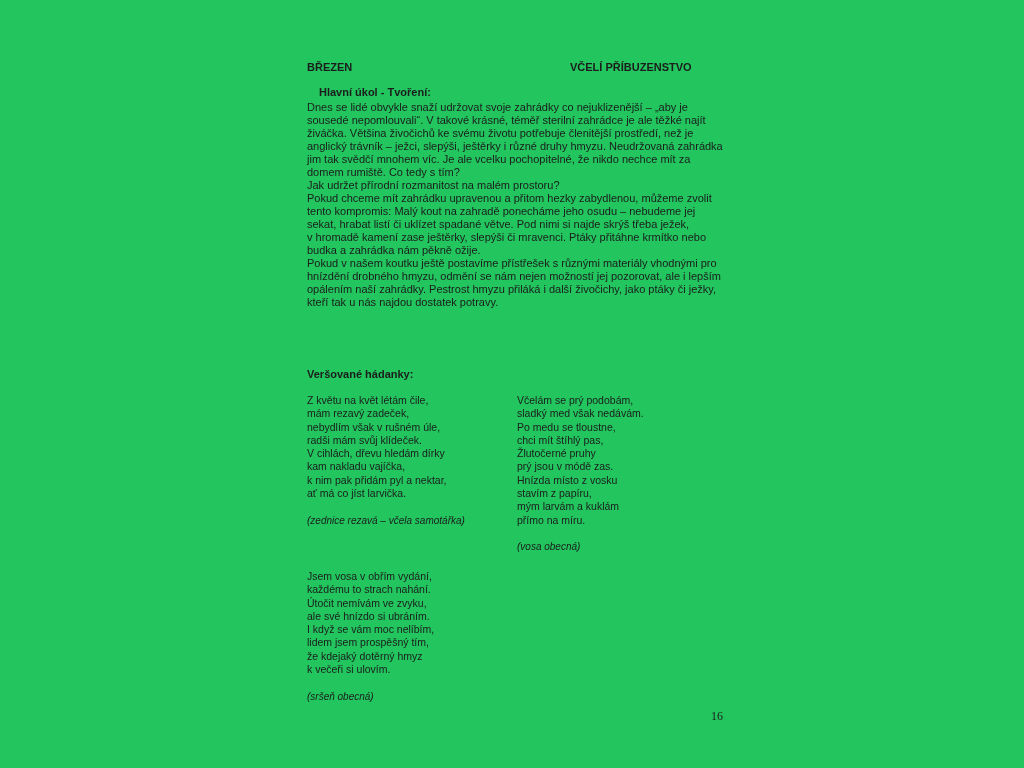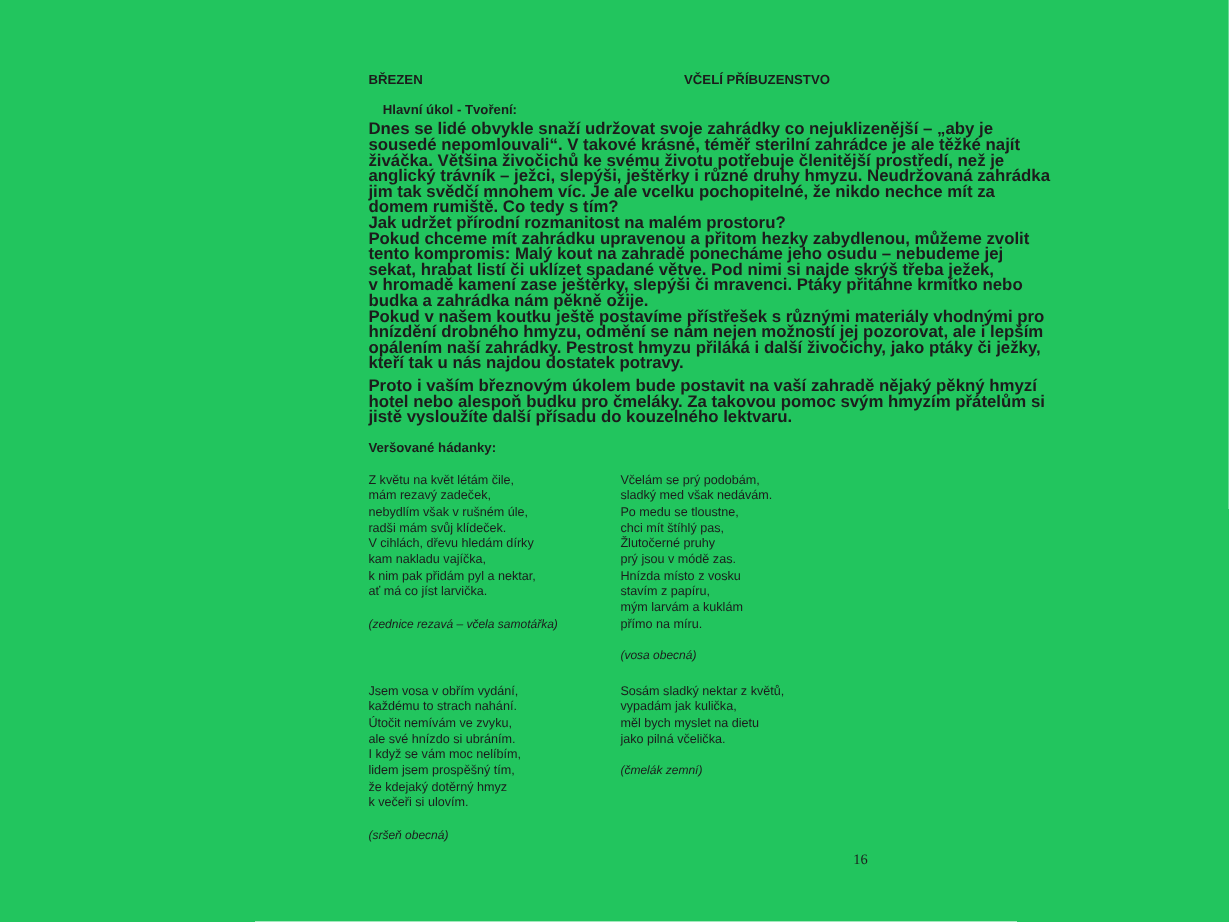--- a/index.html
+++ b/index.html
@@ -18,24 +18,23 @@
     overflow: hidden;
   }
   .abs { position: absolute; }
   .hdr {
     font-weight: bold;
     font-size: 11px;
     line-height: 13px;
     white-space: pre;
   }
   .body-text {
-    font-size: 14px;
+    font-size: 11px;
     line-height: 13px;
     white-space: pre;
-    font-weight: bold;
   }
   .verse {
     font-size: 10.5px;
     line-height: 13.3px;
     white-space: pre;
   }
   .answer {
     font-size: 10px;
     line-height: 13.3px;
     font-style: italic;
@@ -69,23 +68,20 @@
 Pokud chceme mít zahrádku upravenou a přitom hezky zabydlenou, můžeme zvolit
 tento kompromis: Malý kout na zahradě ponecháme jeho osudu – nebudeme jej
 sekat, hrabat listí či uklízet spadané větve. Pod nimi si najde skrýš třeba ježek,
 v hromadě kamení zase ještěrky, slepýši či mravenci. Ptáky přitáhne krmítko nebo
 budka a zahrádka nám pěkně ožije.
 Pokud v našem koutku ještě postavíme přístřešek s různými materiály vhodnými pro
 hnízdění drobného hmyzu, odmění se nám nejen možností jej pozorovat, ale i lepším
 opálením naší zahrádky. Pestrost hmyzu přiláká i další živočichy, jako ptáky či ježky,
 kteří tak u nás najdou dostatek potravy.</div>
 
-  <div class="abs body-text" style="left:307px; top:315px;">Proto i vaším březnovým úkolem bude postavit na vaší zahradě nějaký pěkný hmyzí
-hotel nebo alespoň budku pro čmeláky. Za takovou pomoc svým hmyzím přátelům si
-jistě vysloužíte další přísadu do kouzelného lektvaru.</div>
 
   <div class="abs hdr" style="left:307px; top:368px;">Veršované hádanky:</div>
 
   <div class="abs" style="left:307px; top:394px;">
     <div class="verse">Z květu na květ létám čile,
 mám rezavý zadeček,
 nebydlím však v rušném úle,
 radši mám svůj klídeček.
 V cihlách, dřevu hledám dírky
 kam nakladu vajíčka,
@@ -113,23 +109,16 @@
 každému to strach nahání.
 Útočit nemívám ve zvyku,
 ale své hnízdo si ubráním.
 I když se vám moc nelíbím,
 lidem jsem prospěšný tím,
 že kdejaký dotěrný hmyz
 k večeři si ulovím.</div>
     <div class="answer">(sršeň obecná)</div>
   </div>
 
-  <div class="abs" style="left:517px; top:570px;">
-    <div class="verse">Sosám sladký nektar z květů,
-vypadám jak kulička,
-měl bych myslet na dietu
-jako pilná včelička.</div>
-    <div class="answer">(čmelák zemní)</div>
-  </div>
 
   <div class="abs pagenum" style="left:711px; top:709px;">16</div>
 
 </div>
 
 </body></html>

